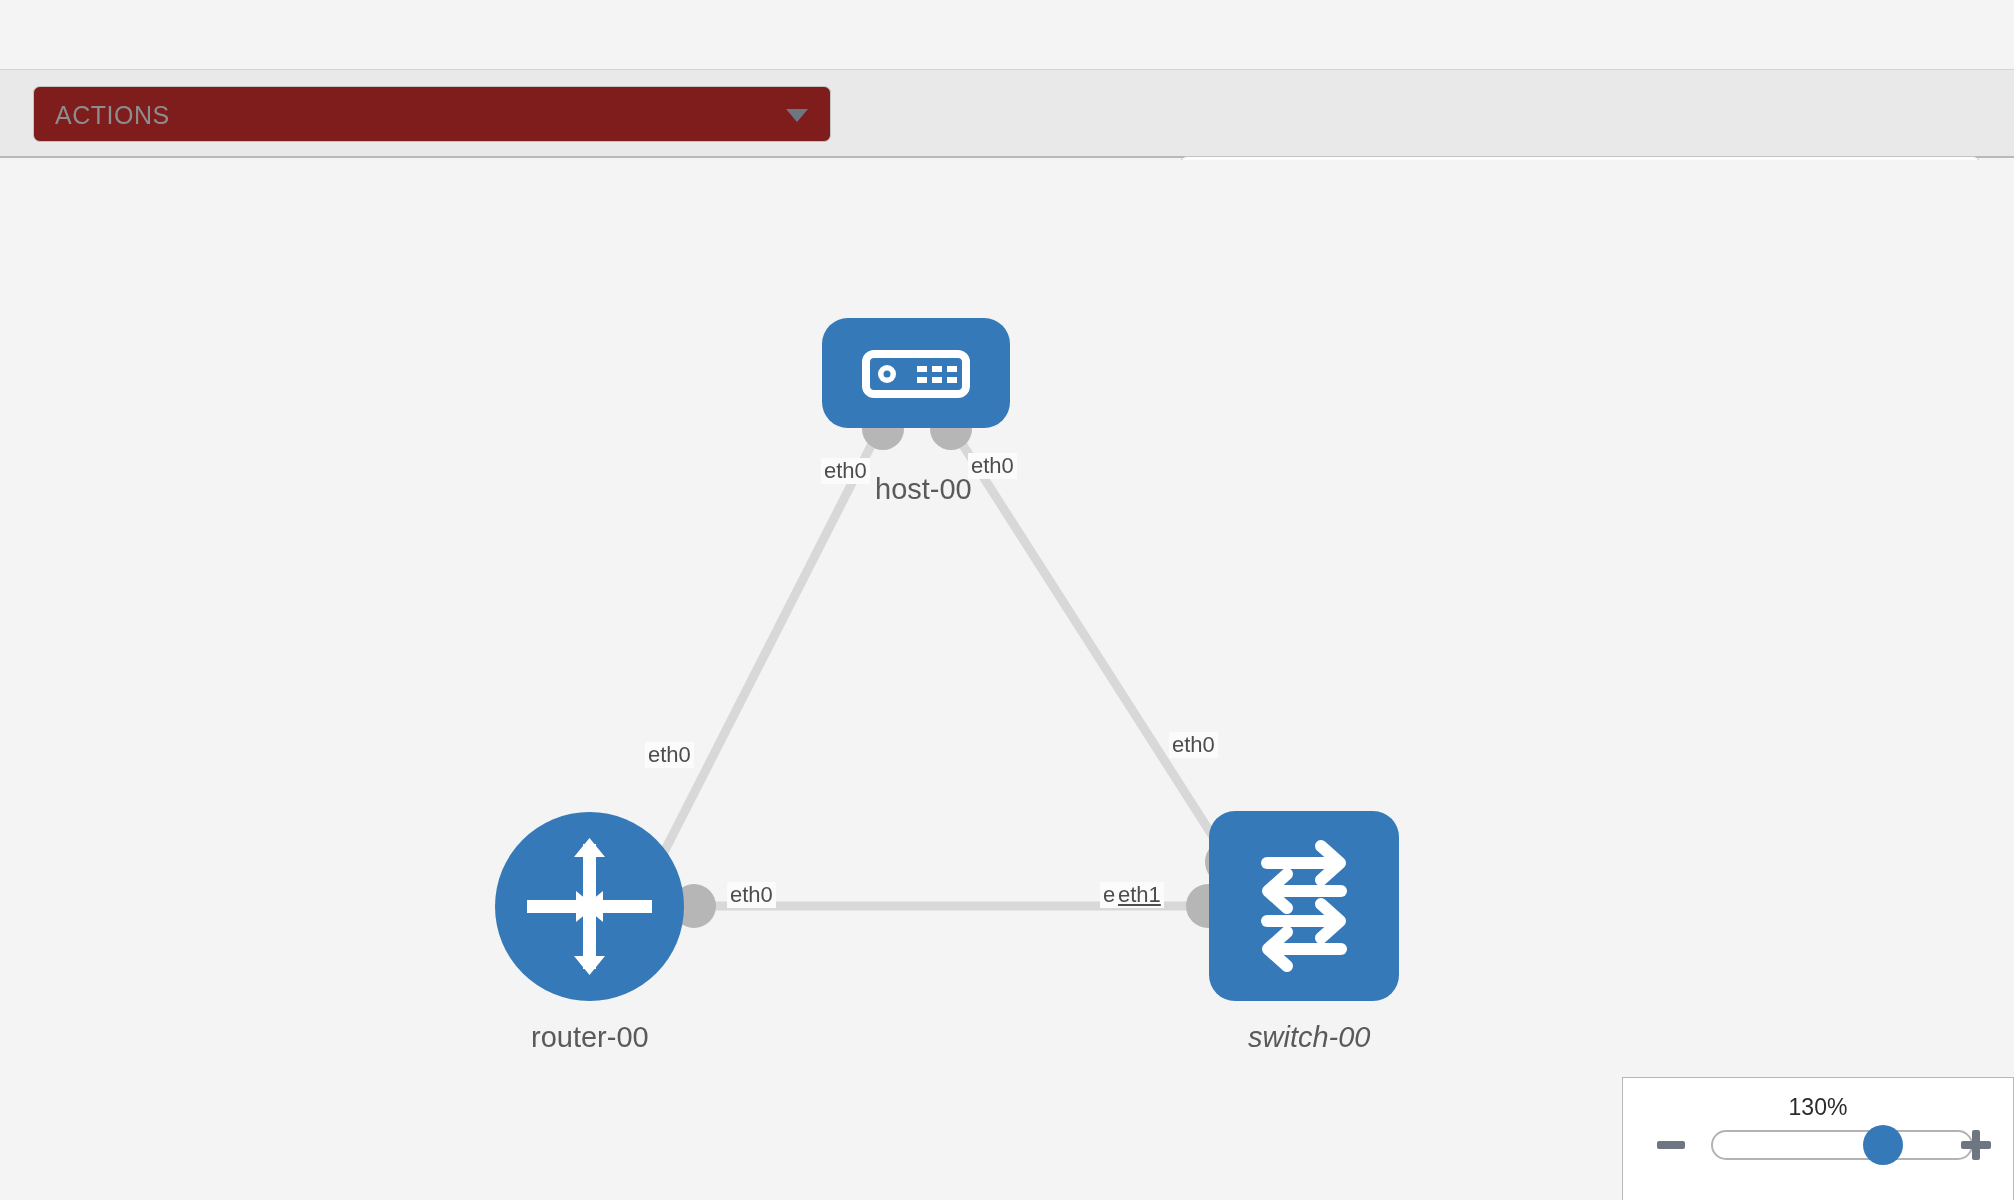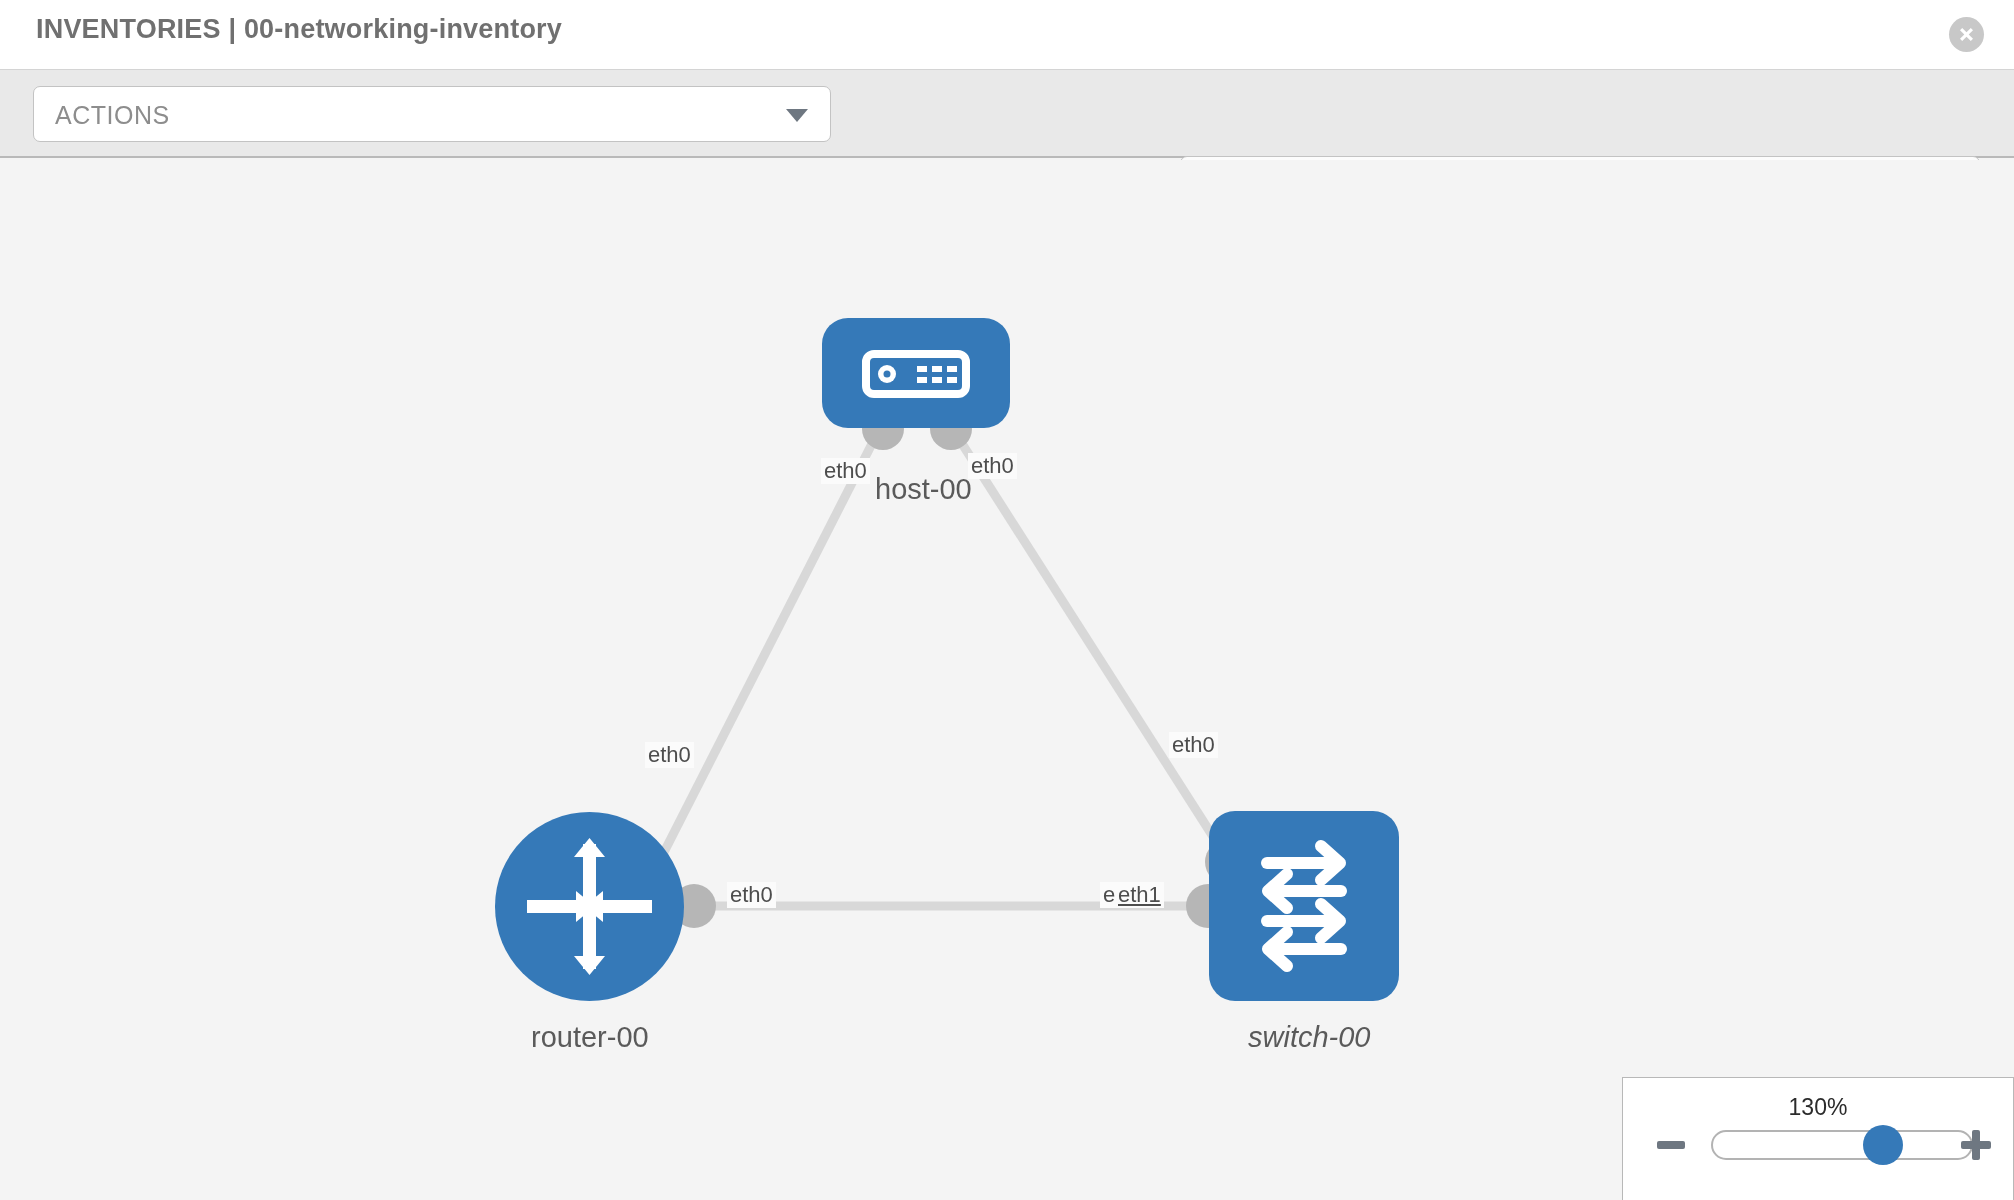--- a/index.html
+++ b/index.html
@@ -30,21 +30,21 @@
   
   .toolbar{
     position:absolute;left:0;top:69px;width:2014px;height:89px;
     background:#e9e9e9;
     border-top:1px solid #d4d4d4;
     border-bottom:2px solid #b9b9b9;
     box-sizing:border-box;
   }
   .actions-select{
     position:absolute;left:33px;top:16px;width:798px;height:56px;
-    background:#ffffff;border:1px solid #c3c3c3;border-radius:7px;
+    background:#7f1d1d;border:1px solid #c3c3c3;border-radius:7px;
     box-sizing:border-box;cursor:pointer;
   }
   .actions-select .label{
     position:absolute;left:21px;top:14px;
     font-size:25px;color:#8d8d8d;letter-spacing:.5px;
   }
   .caret{
     position:absolute;top:50%;margin-top:-5px;right:22px;
     width:0;height:0;border-left:11px solid transparent;
     border-right:11px solid transparent;border-top:13px solid #6e7781;
@@ -135,28 +135,20 @@
   .zoom-thumb{
     position:absolute;left:240px;top:47px;width:40px;height:40px;
     background:#3579b8;border-radius:50%;cursor:pointer;
   }
 </style>
 </head>
 <body>
 
 <div id="app">
 
-  <div class="header">
-    <div class="header-title">INVENTORIES | 00-networking-inventory</div>
-    <div class="close-btn">
-      <svg viewBox="0 0 35 35" xmlns="http://www.w3.org/2000/svg">
-        <path d="M11 10.2 L13.2 8 L17.5 12.3 L21.8 8 L24 10.2 L19.7 14.5 L24 18.8 L21.8 21 L17.5 16.7 L13.2 21 L11 18.8 L15.3 14.5 Z" fill="#ffffff" transform="translate(0,3)"></path>
-      </svg>
-    </div>
-  </div>
 
   <div class="toolbar">
 
     <div class="actions-select">
       <span class="label">ACTIONS</span>
       <span class="caret"></span>
     </div>
 
     <div class="tool-icon" id="wrench-ic">
       <svg width="46" height="46" viewBox="0 0 46 46" xmlns="http://www.w3.org/2000/svg">

